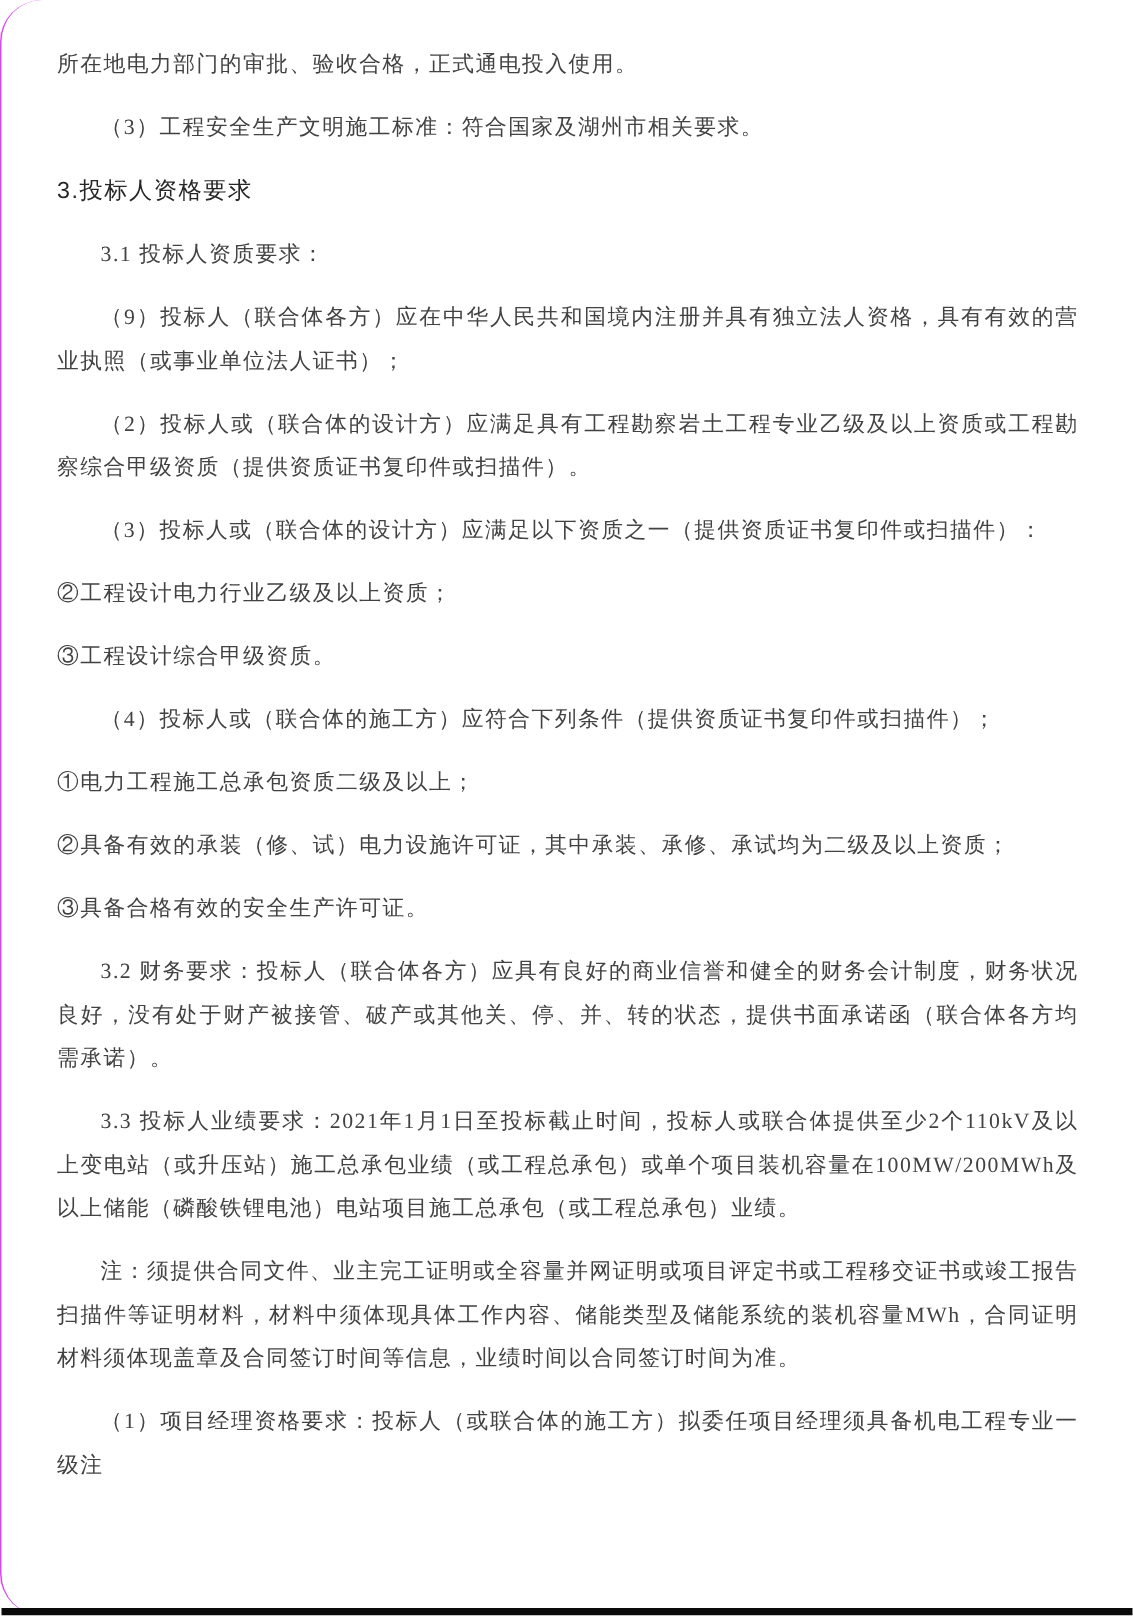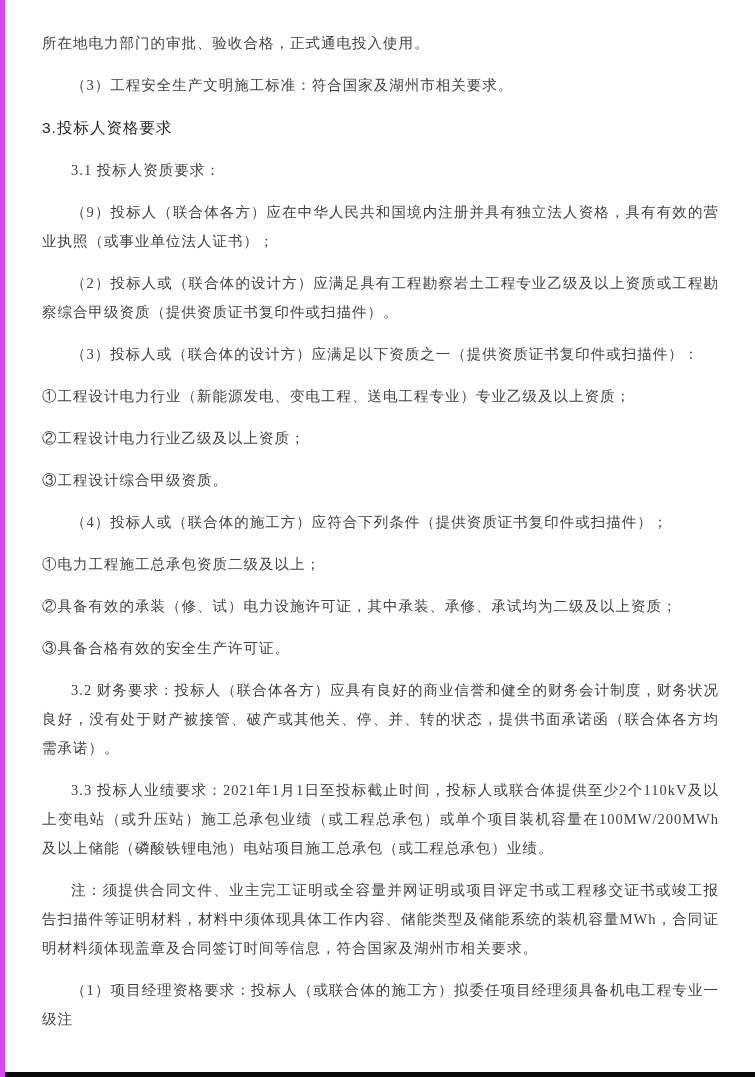--- a/index.html
+++ b/index.html
@@ -12,22 +12,23 @@
     background: #ffffff;
     position: relative;
     overflow: hidden;
   }
   .page {
     position: absolute;
     top: 0; left: 0;
     width: 755px;
     height: 1077px;
     background: #ffffff;
-    border-left: 5px solid #d946ef;
+    border-left: 1px solid #d946ef;
     box-sizing: border-box;
+    border-radius: 28px;
   }
   .doc-body {
     padding: 29px 36px 0 37px;
   }
   p.para {
     font-family: "Liberation Serif", "DejaVu Serif", serif;
     font-size: 14.5px;
     line-height: 29px;
     letter-spacing: 1px;
     color: #424242;
@@ -66,26 +67,25 @@
 
 <div class="page">
   <div class="doc-body" id="doc-body" style="color: rgb(66, 66, 66);">
       <p class="para continuation">所在地电力部门的审批、验收合格，正式通电投入使用。</p>
       <p class="para indent">（3）工程安全生产文明施工标准：符合国家及湖州市相关要求。</p>
       <p class="para heading">3.投标人资格要求</p>
       <p class="para indent">3.1 投标人资质要求：</p>
       <p class="para indent">（9）投标人（联合体各方）应在中华人民共和国境内注册并具有独立法人资格，具有有效的营业执照（或事业单位法人证书）；</p>
       <p class="para indent">（2）投标人或（联合体的设计方）应满足具有工程勘察岩土工程专业乙级及以上资质或工程勘察综合甲级资质（提供资质证书复印件或扫描件）。</p>
       <p class="para indent">（3）投标人或（联合体的设计方）应满足以下资质之一（提供资质证书复印件或扫描件）：</p>
-      <p class="para flush">①工程设计电力行业（新能源发电、变电工程、送电工程专业）专业乙级及以上资质；</p>
       <p class="para flush">②工程设计电力行业乙级及以上资质；</p>
       <p class="para flush">③工程设计综合甲级资质。</p>
       <p class="para indent">（4）投标人或（联合体的施工方）应符合下列条件（提供资质证书复印件或扫描件）；</p>
       <p class="para flush">①电力工程施工总承包资质二级及以上；</p>
       <p class="para flush">②具备有效的承装（修、试）电力设施许可证，其中承装、承修、承试均为二级及以上资质；</p>
       <p class="para flush">③具备合格有效的安全生产许可证。</p>
       <p class="para indent">3.2 财务要求：投标人（联合体各方）应具有良好的商业信誉和健全的财务会计制度，财务状况良好，没有处于财产被接管、破产或其他关、停、并、转的状态，提供书面承诺函（联合体各方均需承诺）。</p>
       <p class="para indent">3.3 投标人业绩要求：2021年1月1日至投标截止时间，投标人或联合体提供至少2个110kV及以上变电站（或升压站）施工总承包业绩（或工程总承包）或单个项目装机容量在100MW/200MWh及以上储能（磷酸铁锂电池）电站项目施工总承包（或工程总承包）业绩。</p>
-      <p class="para indent">注：须提供合同文件、业主完工证明或全容量并网证明或项目评定书或工程移交证书或竣工报告扫描件等证明材料，材料中须体现具体工作内容、储能类型及储能系统的装机容量MWh，合同证明材料须体现盖章及合同签订时间等信息，符合国家及湖州市相关要求。</p>
+      <p class="para indent">注：须提供合同文件、业主完工证明或全容量并网证明或项目评定书或工程移交证书或竣工报告扫描件等证明材料，材料中须体现具体工作内容、储能类型及储能系统的装机容量MWh，合同证明材料须体现盖章及合同签订时间等信息，业绩时间以合同签订时间为准。</p>
       <p class="para indent">（1）项目经理资格要求：投标人（或联合体的施工方）拟委任项目经理须具备机电工程专业一级注</p>
     </div>
   <div class="bottom-bar" style="background: rgb(10, 10, 10);"></div>
 </div>
 
 </body></html>

